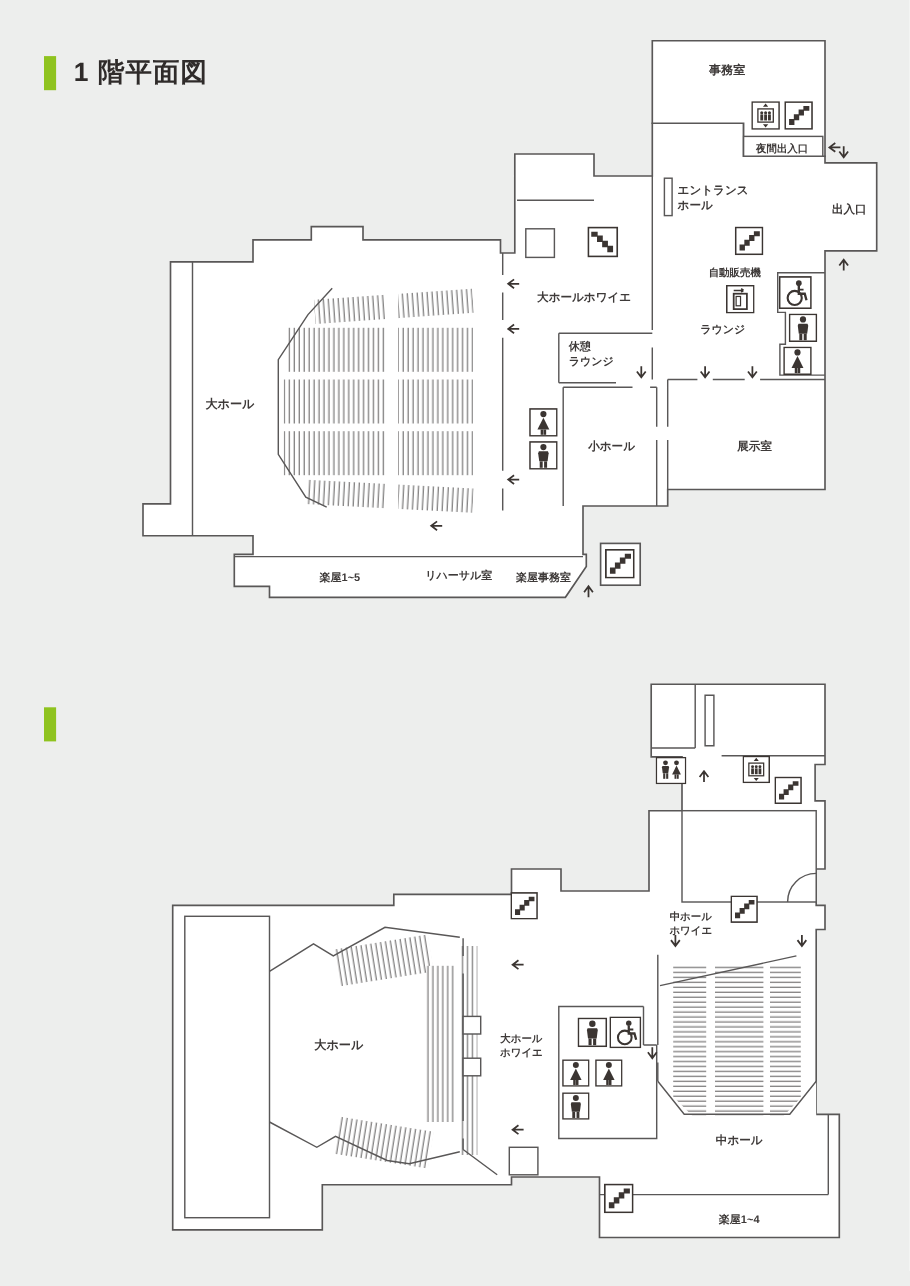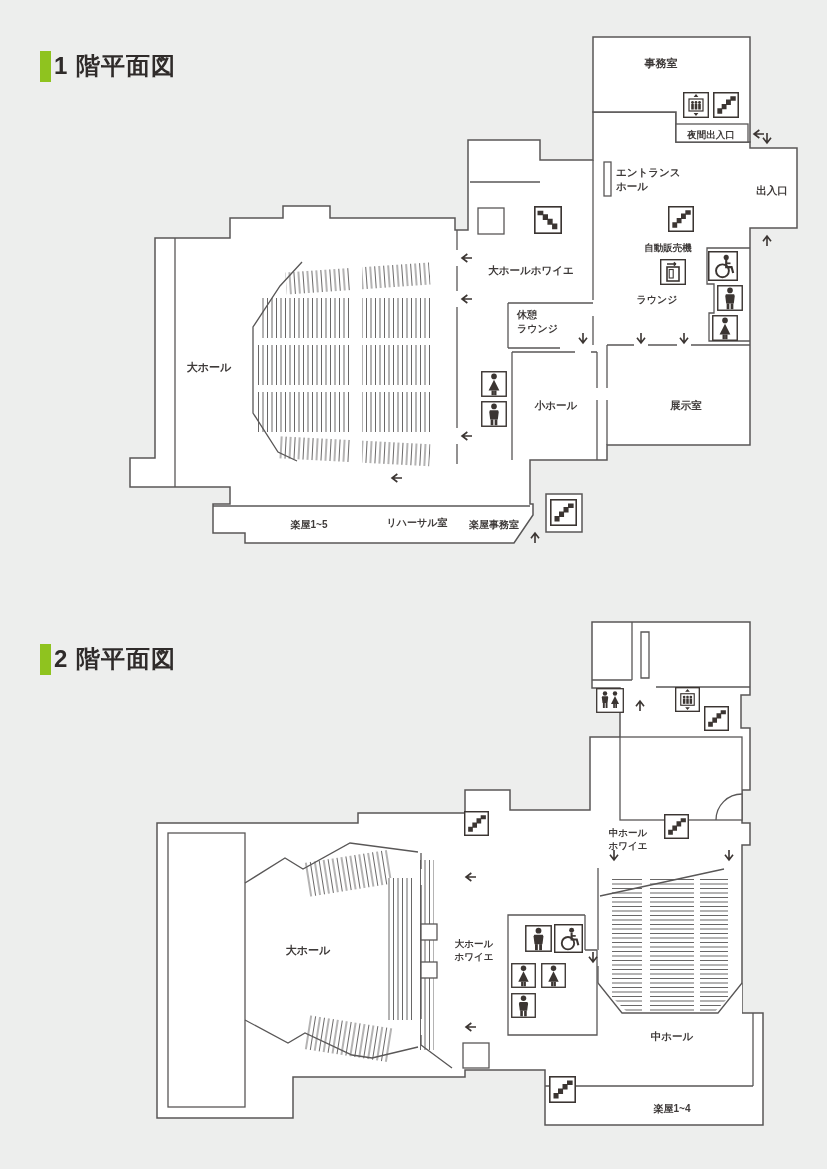--- a/index.html
+++ b/index.html
@@ -1,18 +1,18 @@
 <!DOCTYPE html>
 <html><head>
 <meta charset="utf-8">
 <style>
   html,body{margin:0;padding:0;}
   .page{position:relative;width:827px;height:1169px;background:#edeeed;overflow:hidden;
         font-family:"Liberation Sans","DejaVu Sans",sans-serif;}
-  .sec-title{position:absolute;display:flex;align-items:center;gap:3px;}
+  .sec-title{position:absolute;display:flex;align-items:center;gap:16px;}
   .sec-title .bar{display:block;width:11px;height:31px;background:#8fc31f;}
   .sec-title h2{margin:0;font-size:24px;font-weight:bold;color:#2f2b2a;letter-spacing:1px;}
   svg{position:absolute;left:0;top:0;}
   svg text{font-family:"Liberation Sans","DejaVu Sans",sans-serif;font-weight:bold;fill:#3e3a39;}
   .wall{fill:#ffffff;stroke:#595757;stroke-width:1.5;stroke-linejoin:miter;}
   .iline{fill:none;stroke:#595757;stroke-width:1.3;}
 </style>
 </head>
 <body>
 
@@ -106,21 +106,20 @@
       </symbol>
     </defs>
   </svg>
 
   <div class="sec-title" style="left:40px;top:50px;">
     <span class="bar"></span>
     <h2>1 階平面図</h2>
   </div>
   <div class="sec-title" style="left:40px;top:643px;">
     <span class="bar"></span>
-    <h2>2 階平面図</h2>
   </div>
 
   <svg width="827" height="585" viewBox="0 0 827 585">
 
     <path class="wall" d="M155,238 H230 V218 H283 V206 H330 V218 H455 V230 H468 V140 H540 V160 H593 V112 H676 V142 H750 V148 H797 V228 H750 V445 H607 V460 H530 V504 H533 V515 L514,543 H245 V533 H213 V504 H230 V487 H130 V458 H155 Z"></path>
     <path class="wall" d="M593,37 H750 V142 H676 V112 H593 Z"></path>
     <rect class="wall" x="546" y="494" width="36" height="38"></rect>
 
     <g>
       <g transform="rotate(-4 350 279)">

